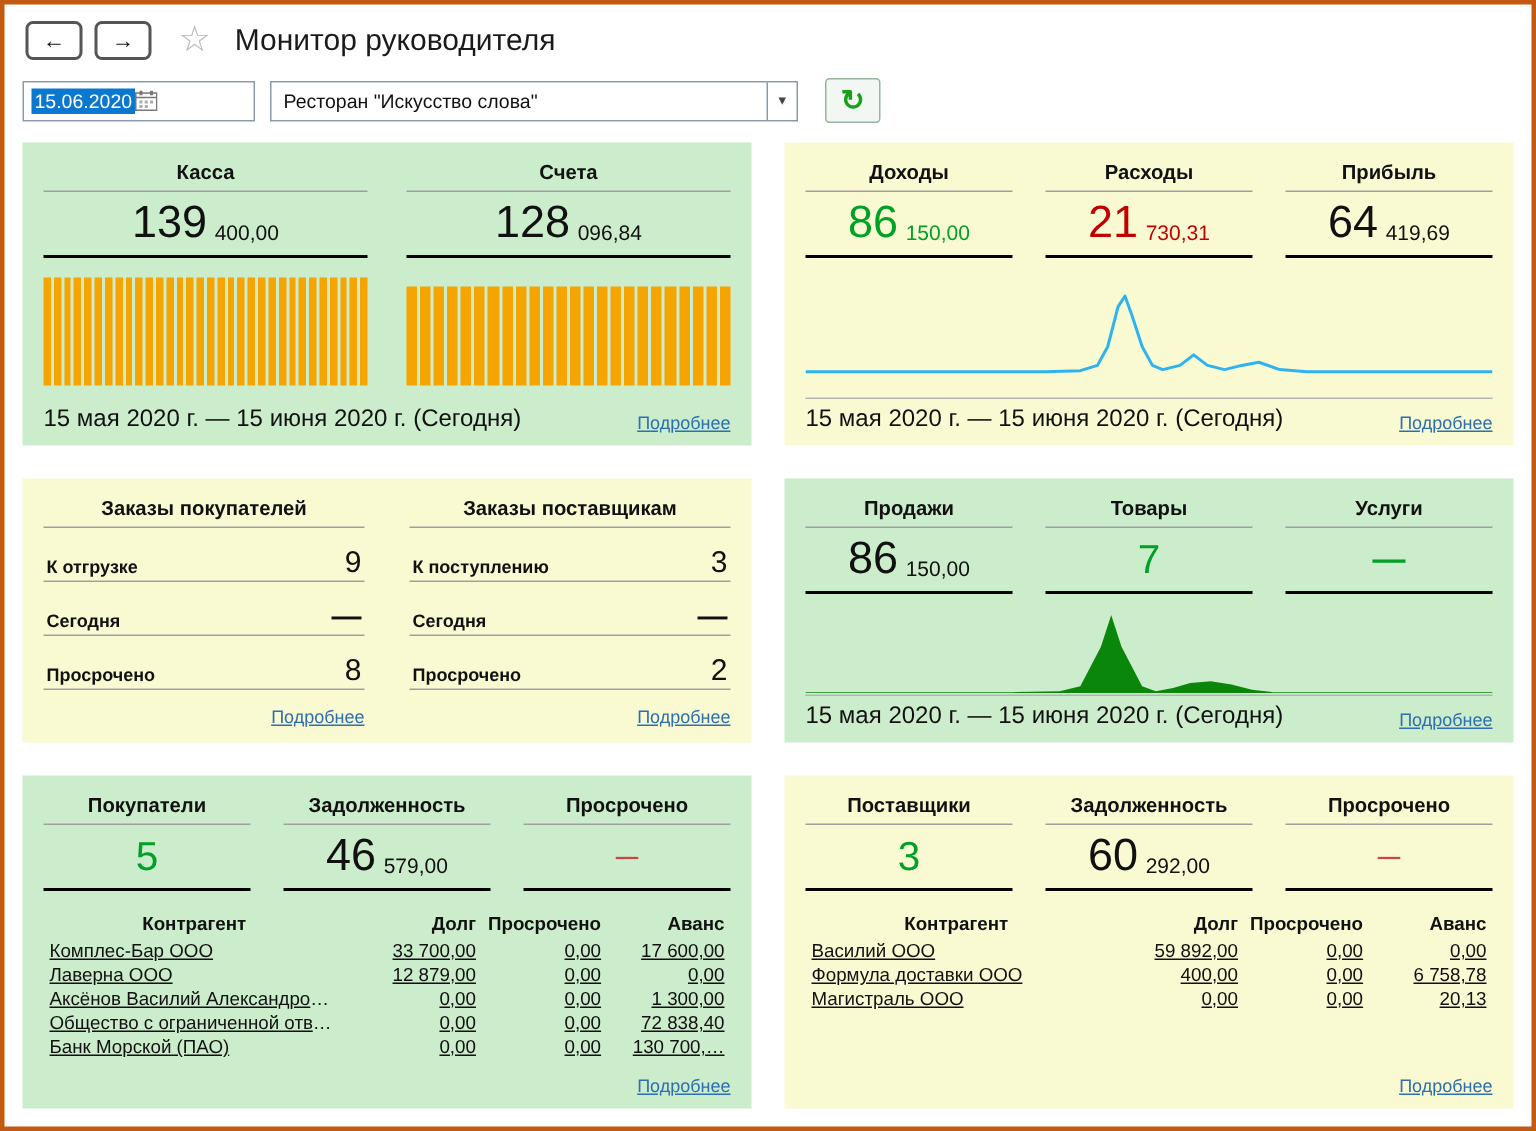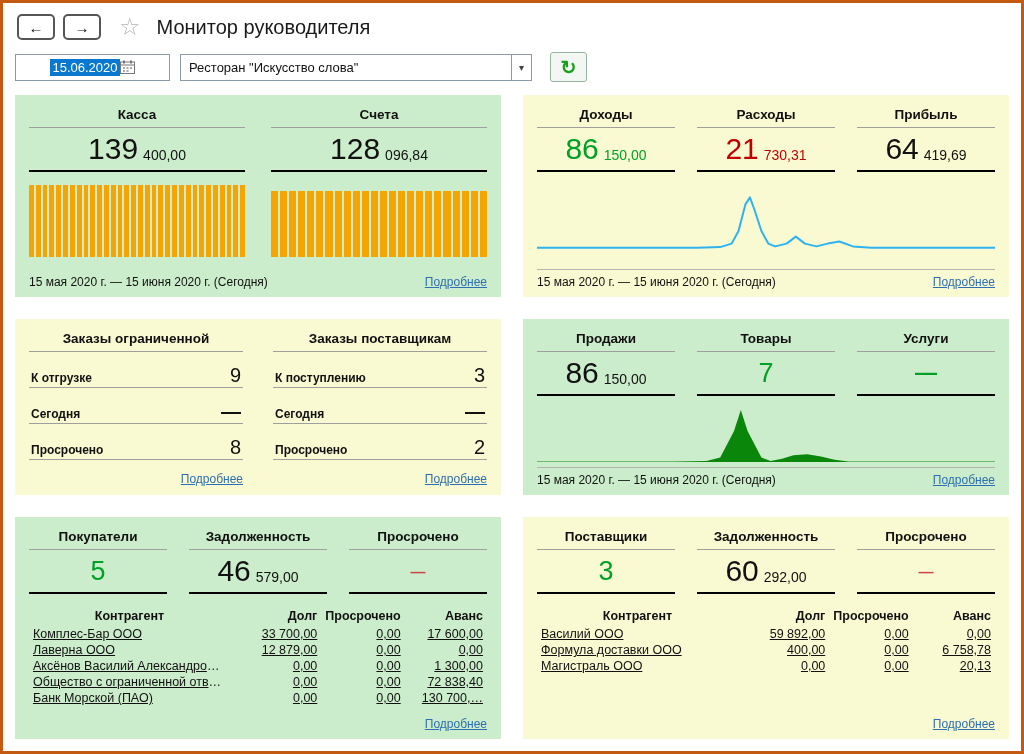--- a/index.html
+++ b/index.html
@@ -10,21 +10,21 @@
   
   .titlebar { display:flex; align-items:center; gap:8px; padding:8px 14px 4px; height:44px; }
   .nav-btn { width:38px; height:26px; border:2px solid #555; border-radius:5px; background:#fff;
              font-size:15px; font-weight:bold; line-height:1; color:#111; cursor:pointer; }
   .star { font-size:24px; color:#b5b5b5; margin-left:10px; cursor:pointer; line-height:1; }
   .title { font-size:20px; font-weight:400; color:#1a1a1a; margin-left:8px; }
 
   
   .toolbar { display:flex; align-items:center; gap:10px; padding:6px 12px 10px; height:44px; }
   .date-field { width:155px; height:27px; border:1px solid #8a9aaa; background:#fff;
-                display:flex; align-items:center; justify-content:center; padding:0 5px; }
+                display:flex; align-items:center; justify-content:flex-start; padding:0 5px; }
   .date-text { background:#0b78d0; color:#fff; font-size:13px; padding:1px 2px; }
   .combo { width:352px; height:27px; border:1px solid #8a9aaa; background:#fff; display:flex; align-items:center; font-size:13px; color:#111; }
   .combo-text { flex:1; padding:0 8px; white-space:nowrap; overflow:hidden; }
   .combo-btn { width:20px; height:100%; border-left:1px solid #8a9aaa; display:flex; align-items:center; justify-content:center; color:#444; font-size:10px; cursor:pointer; }
   .refresh-btn { width:37px; height:30px; border:1px solid #96b4a0; border-radius:3px; background:#f3f7f3;
                  display:flex; align-items:center; justify-content:center; cursor:pointer; margin-left:8px; }
   .refresh-icon { color:#18a018; font-size:19px; font-weight:bold; line-height:1; }
 
   
   .grid { flex:1; display:grid; grid-template-columns:1fr 1fr; grid-template-rows:202px 176px 1fr;
@@ -52,21 +52,21 @@
   .bars { height:72px; margin-top:13px; display:flex; align-items:flex-end; gap:2px; }
   .bars .bar { flex:1 0 auto; }
   .chart svg { width:100%; height:100%; display:block; }
   .chart-line { height:70px; margin-top:10px; }
   .chart-area { height:56px; margin-top:10px; }
 
   
   .panel-footer { margin-top:auto; display:flex; justify-content:space-between; align-items:flex-end; padding-top:6px; }
   .panel-footer.only-link { justify-content:flex-end; }
   .panel-footer.hr-top { border-top:1px solid #b3b3b3; padding-top:5px; }
-  .period { font-size:12px; color:#111; }
+  .period { font-size:16px; color:#111; }
   .more { font-size:12px; color:#2d6fb0; text-decoration:underline; cursor:pointer; }
 
   
   .order-row { display:flex; justify-content:space-between; align-items:flex-end;
                border-bottom:1px solid #9f9f9f; padding:13px 2px 2px; }
   .ord-label { font-size:12px; font-weight:bold; color:#111; }
   .ord-val { font-size:20px; color:#111; line-height:1; }
   .ord-val.dash { font-weight:bold; }
   .col-more { text-align:right; padding-top:9px; }
 
@@ -232,21 +232,21 @@
         </div>
       <div class="panel-footer hr-top">
         <span class="period">15 мая 2020 г. — 15 июня 2020 г. (Сегодня)</span>
         <a class="more">Подробнее</a>
       </div>
     </section>
 
     <section class="panel yellow">
       <div class="two-col" style="gap:0 30px;">
         <div>
-          <div class="sec-title">Заказы ограниченной</div>
+          <div class="sec-title">Заказы покупателей</div>
           <div class="order-row">
             <span class="ord-label">К отгрузке</span>
             <span class="ord-val">9</span>
           </div>
           <div class="order-row">
             <span class="ord-label">Сегодня</span>
             <span class="ord-val dash">—</span>
           </div>
           <div class="order-row">
             <span class="ord-label">Просрочено</span>

